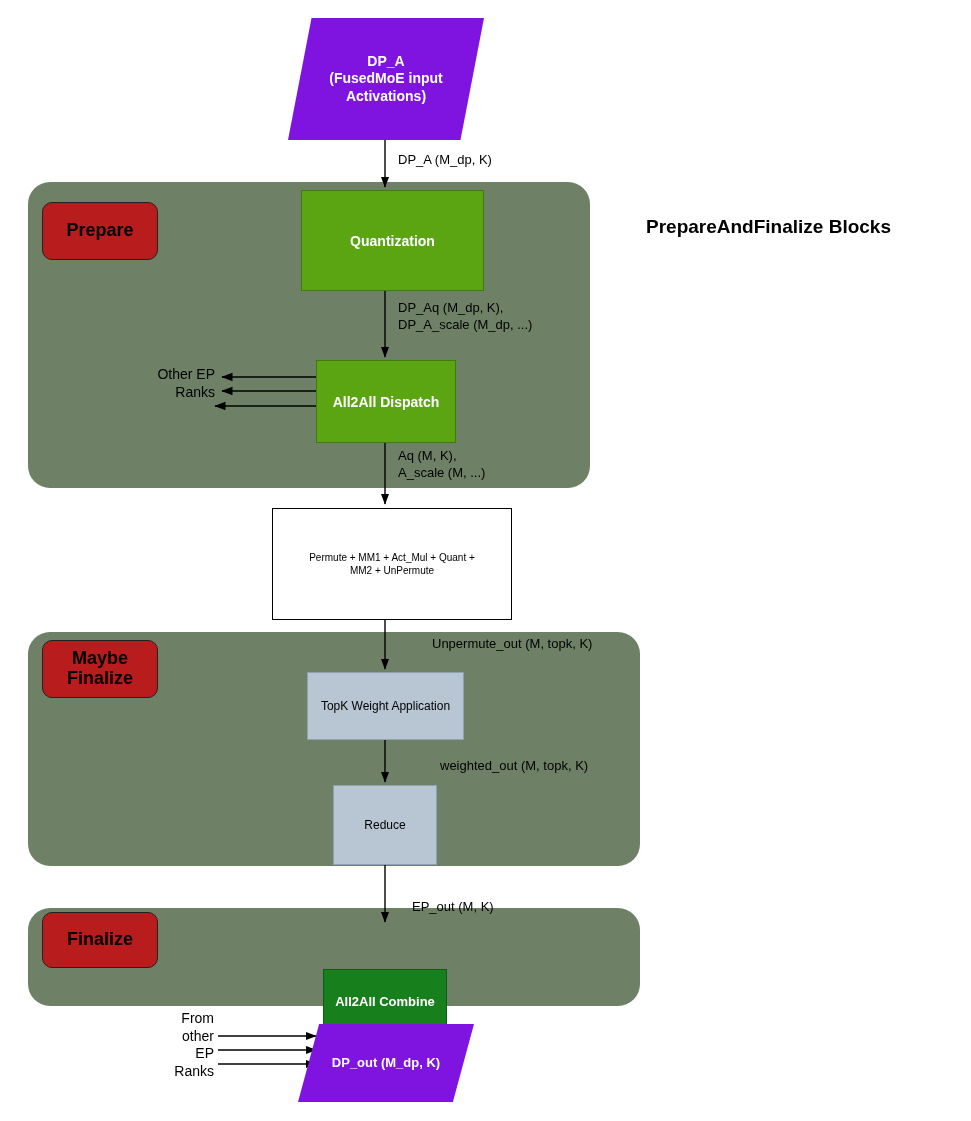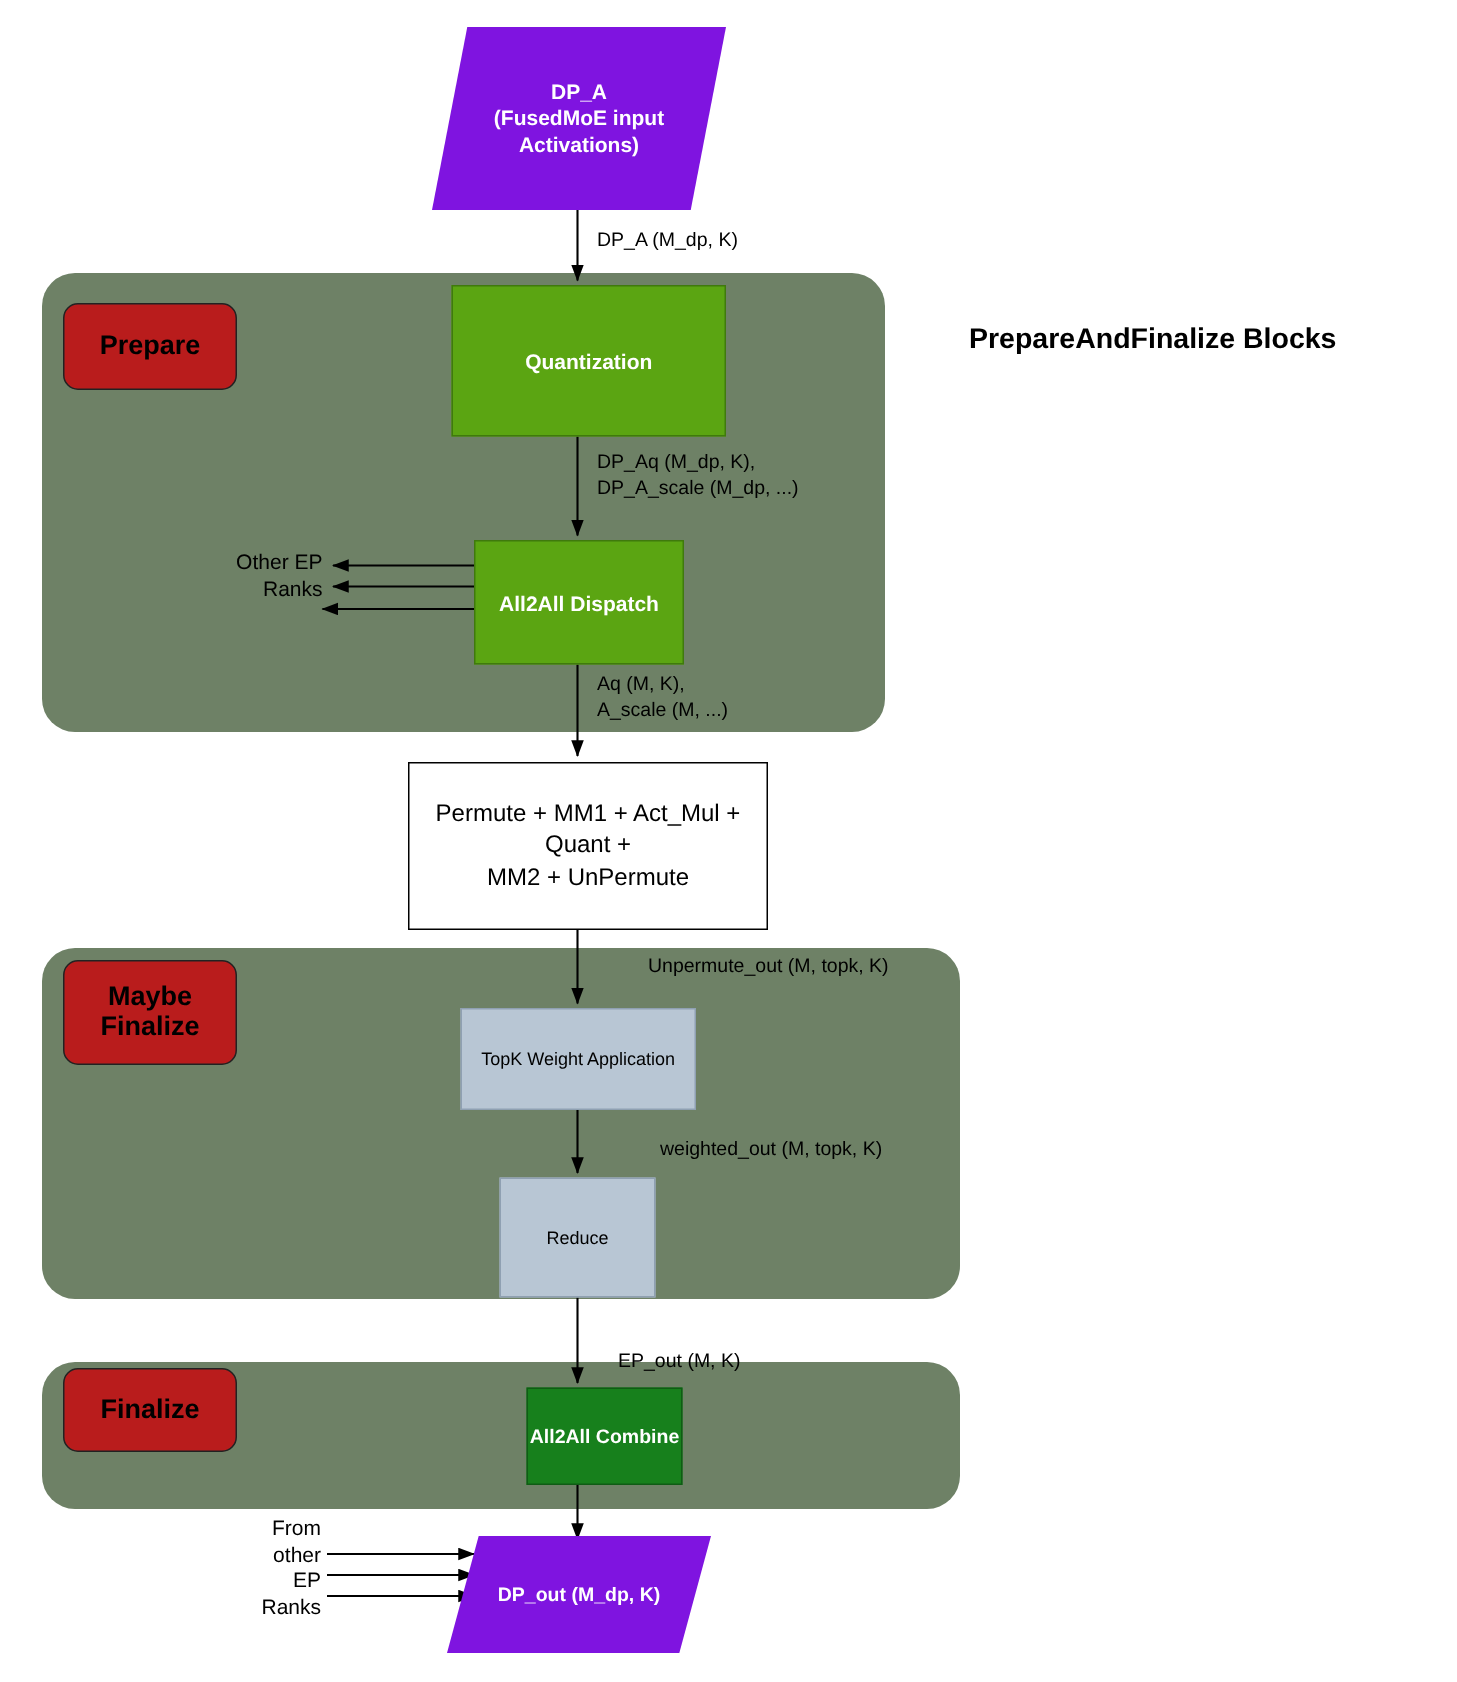--- a/index.html
+++ b/index.html
@@ -76,21 +76,21 @@
     background: #17801c;
     border: 1.5px solid #0f5c14;
     color: #ffffff;
     font-weight: bold;
     font-size: 13px;
   }
   .white-box {
     background: #ffffff;
     border: 1.5px solid #000000;
     color: #000000;
-    font-size: 16px;
+    font-size: 10px;
     line-height: 1.35;
     padding: 16px 10px;
   }
   .blue-box {
     background: #b8c6d4;
     border: 1.5px solid #8fa0b2;
     color: #000000;
     font-size: 12px;
   }
   .edge-label {
@@ -154,21 +154,21 @@
     <line x1="218" y1="1050" x2="316" y2="1050" stroke="#000000" stroke-width="1.4" marker-end="url(#arrow)"></line>
     <line x1="218" y1="1064" x2="316" y2="1064" stroke="#000000" stroke-width="1.4" marker-end="url(#arrow)"></line>
   </svg>
 
   <div class="diagram-title" style="left:646px; top:216px;">PrepareAndFinalize Blocks</div>
 
   <div class="node group-label" style="left:42px; top:202px; width:116px; height:58px;">
     <span>Prepare</span>
   </div>
 
-  <div class="node group-label" style="left:42px; top:640px; width:116px; height:70px; flex-direction:column;">
+  <div class="node group-label" style="left:42px; top:640px; width:116px; height:58px; flex-direction:column;">
     <span>Maybe</span>
     <span>Finalize</span>
   </div>
 
   <div class="node group-label" style="left:42px; top:912px; width:116px; height:56px;">
     <span>Finalize</span>
   </div>
 
   <div class="node green-box" style="left:301px; top:190px; width:183px; height:101px;">
     <span>Quantization</span>
@@ -193,21 +193,21 @@
   </div>
 
   <div class="node blue-box" style="left:307px; top:672px; width:157px; height:68px;">
     <span>TopK Weight Application</span>
   </div>
 
   <div class="node blue-box" style="left:333px; top:785px; width:104px; height:80px;text-align:right;">
     <span>Reduce</span>
   </div>
 
-  <div class="node dark-green-box" style="left:323px; top:925px; width:104px; height:65px;margin-left:28px;">
+  <div class="node dark-green-box" style="left:323px; top:969px; width:124px; height:65px;">
     <span>All2All Combine</span>
   </div>
 
   <div class="node parallelogram" style="left:298px; top:1024px; width:176px; height:78px;">
     <div class="par-shape"></div>
     <div class="par-text" style="font-size:13px;">DP_out (M_dp, K)</div>
   </div>
 
   <div class="edge-label" style="left:398px; top:152px;">DP_A (M_dp, K)</div>
 

